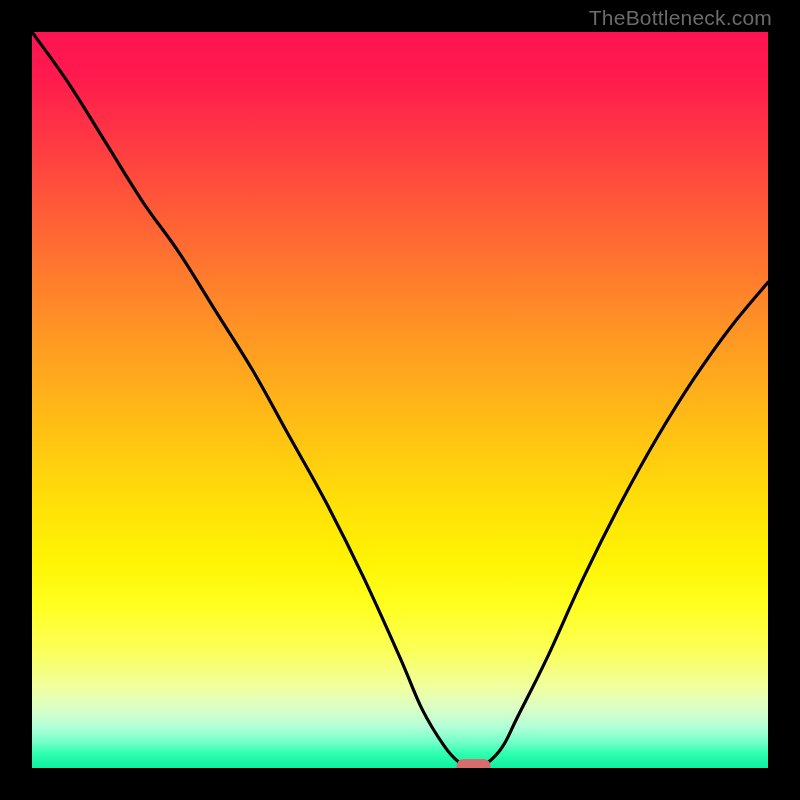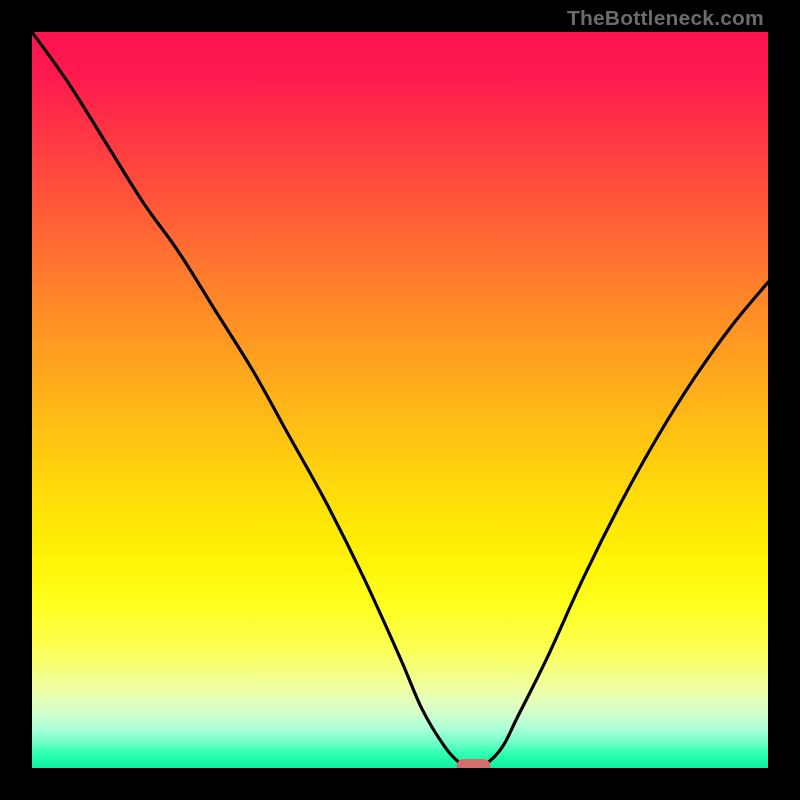--- a/index.html
+++ b/index.html
@@ -57,24 +57,24 @@
   .curve-svg {
     position: absolute;
     left: 0;
     top: 0;
     width: 100%;
     height: 100%;
   }
   .attribution {
     position: absolute;
     top: 6px;
-    right: 36px;
+    right: 28px;
     color: #6b6b6b;
     font-size: 21px;
-    font-weight: 700;
+    font-weight: 400;
     letter-spacing: 0.2px;
   }
 </style>
 </head>
 <body>
 
 <div class="frame">
 
   <div class="plot-area">
     <div class="gradient-bg"></div>

